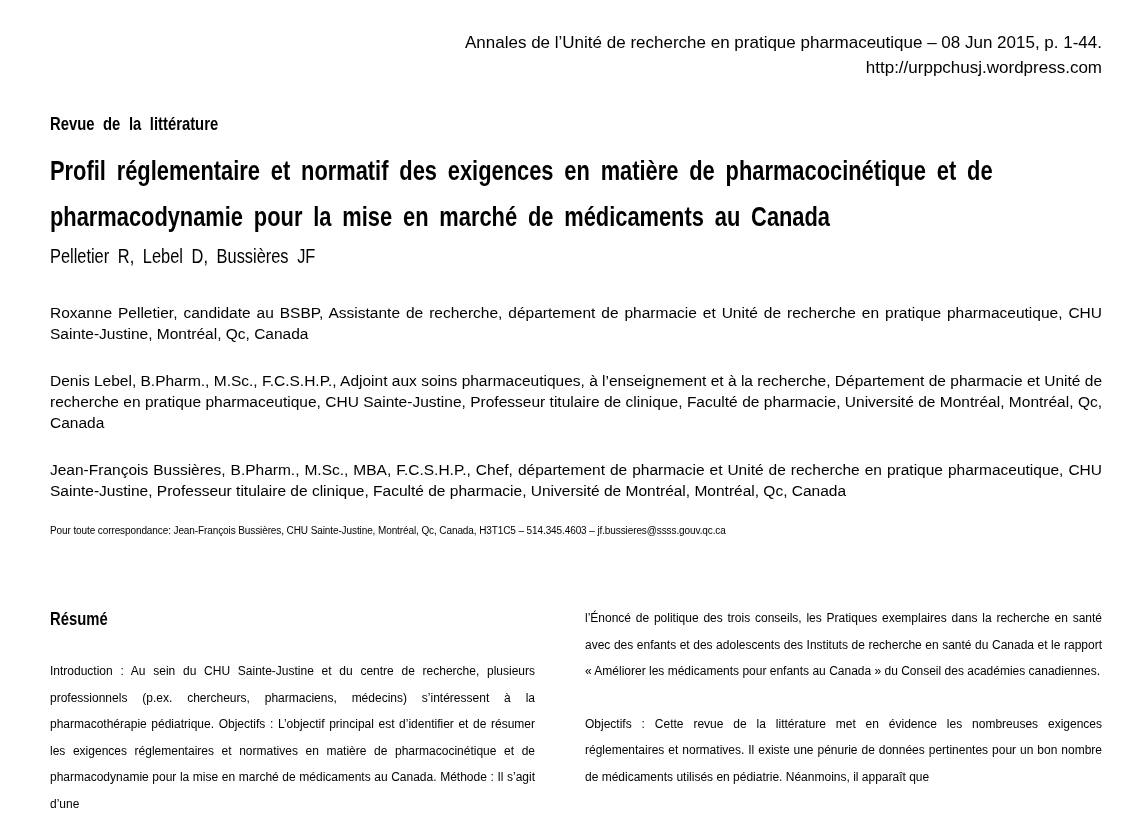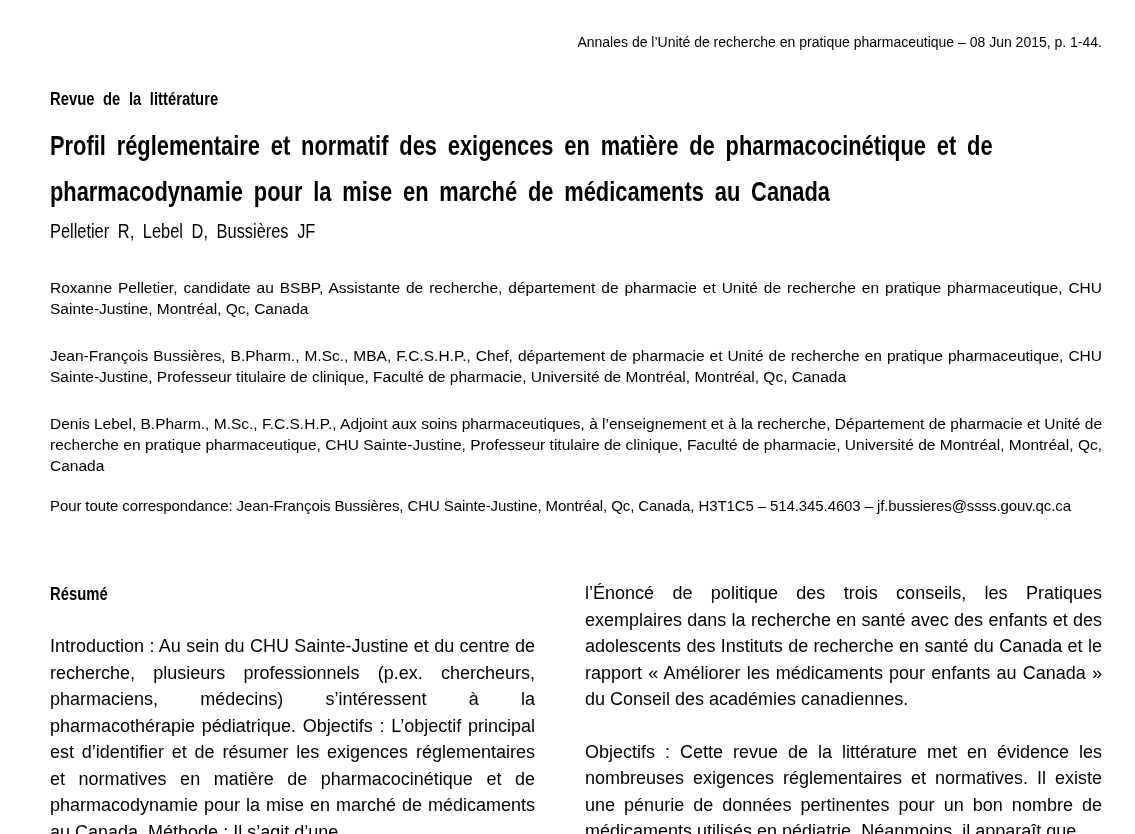--- a/index.html
+++ b/index.html
@@ -10,21 +10,21 @@
     box-sizing: border-box;
     padding: 0 33px 0 50px;
     overflow: hidden;
     background: #ffffff;
     color: #000000;
     font-family: "Liberation Sans", sans-serif;
   }
   .masthead {
     margin-top: 30px;
     text-align: right;
-    font-size: 14px;
+    font-size: 17px;
     line-height: 25px;
   }
   
   .condensed {
     transform: scaleX(0.78);
     transform-origin: 0 0;
   }
   .kicker {
     margin-top: 32px;
     width: 1349px;
@@ -51,64 +51,65 @@
   }
   .aff {
     margin: 26px 0 0 0;
     font-size: 15.5px;
     line-height: 21px;
     text-align: justify;
   }
   .aff.first { margin-top: 33px; }
   .corr {
     margin: 19px 0 14px 0;
-    font-size: 15px;
+    font-size: 10px;
     line-height: 21px;
     letter-spacing: -0.1px;
     white-space: nowrap;
   }
   .columns {
     margin-top: 64px;
     display: flex;
   }
   .col-left  { width: 485px; margin-right: 50px; flex: none; }
   .col-right { width: 517px; flex: none; }
   .sec-heading {
     margin: 0 0 26px 0;
     width: 622px;
     font-size: 19px;
     font-weight: 700;
     line-height: 27px;
   }
   .body-par {
     margin: 0;
-    font-size: 18px;
+    font-size: 12px;
     line-height: 26.5px;
     text-align: justify;
   }
   .body-par + .body-par { margin-top: 26px; }
   .body-par strong { font-weight: 400; }
 </style>
 </head>
 <body>
 
 <div class="page">
 
   <header class="masthead">
     <div>Annales de l’Unité de recherche en pratique pharmaceutique – 08 Jun 2015, p. 1-44.</div>
+    <div>http://urppchusj.wordpress.com</div>
   </header>
 
   <section>
     <div class="kicker condensed">Revue de la littérature</div>
     <h1 class="title condensed">Profil réglementaire et normatif des exigences en matière de pharmacocinétique et de pharmacodynamie pour la mise en marché de médicaments au Canada</h1>
     <div class="authors condensed">Pelletier R, Lebel D, Bussières JF</div>
 
     <p class="aff first">Roxanne Pelletier, candidate au BSBP, Assistante de recherche, département de pharmacie et Unité de recherche en pratique pharmaceutique, CHU Sainte-Justine, Montréal, Qc, Canada</p>
+    <p class="aff">Denis Lebel, B.Pharm., M.Sc., F.C.S.H.P., Adjoint aux soins pharmaceutiques, à l’enseignement et à la recherche, Département de pharmacie et Unité de recherche en pratique pharmaceutique, CHU Sainte-Justine, Professeur titulaire de clinique, Faculté de pharmacie, Université de Montréal, Montréal, Qc, Canada</p>
     <p class="aff">Jean-François Bussières, B.Pharm., M.Sc., MBA, F.C.S.H.P., Chef, département de pharmacie et Unité de recherche en pratique pharmaceutique, CHU Sainte-Justine, Professeur titulaire de clinique, Faculté de pharmacie, Université de Montréal, Montréal, Qc, Canada</p>
-    <p class="aff">Denis Lebel, B.Pharm., M.Sc., F.C.S.H.P., Adjoint aux soins pharmaceutiques, à l’enseignement et à la recherche, Département de pharmacie et Unité de recherche en pratique pharmaceutique, CHU Sainte-Justine, Professeur titulaire de clinique, Faculté de pharmacie, Université de Montréal, Montréal, Qc, Canada</p>
 
     <p class="corr">Pour toute correspondance: Jean-François Bussières, CHU Sainte-Justine, Montréal, Qc, Canada, H3T1C5 – 514.345.4603 – jf.bussieres@ssss.gouv.qc.ca</p>
   </section>
 
   <section class="columns">
 
     <div class="col-left">
       <h2 class="sec-heading condensed">Résumé</h2>
       <p class="body-par"><strong>Introduction</strong><span> : Au sein du CHU Sainte-Justine et du centre de recherche, plusieurs professionnels (p.ex. chercheurs, pharmaciens, médecins) s’intéressent à la pharmacothérapie pédiatrique. </span><strong>Objectifs</strong><span> : L’objectif principal est d’identifier et de résumer les exigences réglementaires et normatives en matière de pharmacocinétique et de pharmacodynamie pour la mise en marché de médicaments au Canada. </span><strong>Méthode</strong><span> : Il s’agit d’une</span></p>
     </div>

